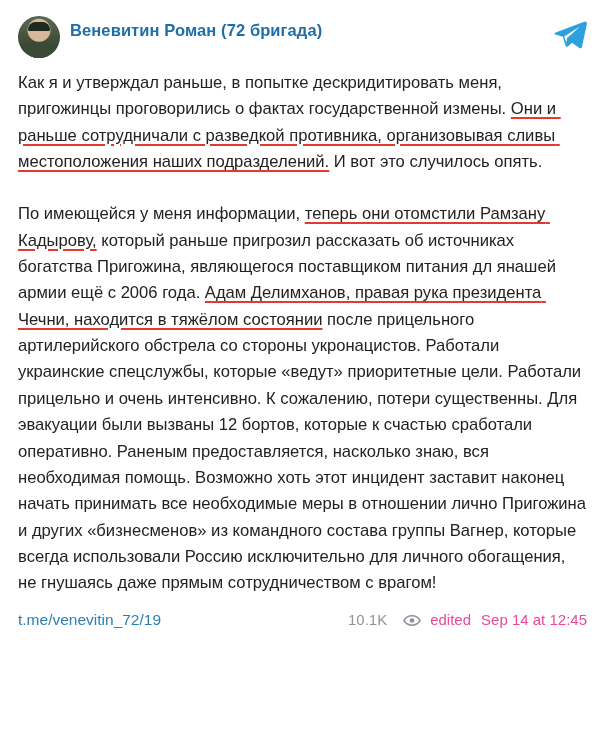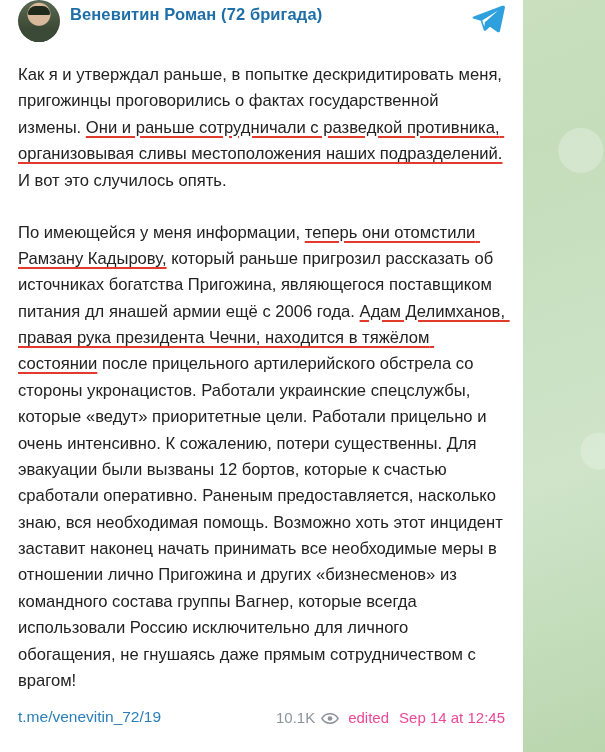--- a/index.html
+++ b/index.html
@@ -24,25 +24,25 @@
       radial-gradient(circle at 2% 88%, rgba(255,255,255,0.28) 0 20px, rgba(255,255,255,0) 21px),
       radial-gradient(circle at 96% 20%, rgba(255,255,255,0.25) 0 22px, rgba(255,255,255,0) 23px),
       radial-gradient(circle at 99% 60%, rgba(255,255,255,0.22) 0 18px, rgba(255,255,255,0) 19px),
       linear-gradient(160deg, #cfe3c4 0%, #c5ddbb 35%, #cfe4c9 70%, #b9d6ae 100%);
     overflow: hidden;
   }
   .bubble {
     position: absolute;
     left: 0;
     top: 0;
-    width: 523px;
+    width: 605px;
     min-height: 752px;
     background: #ffffff;
     box-sizing: border-box;
-    padding: 0 18px 8px 18px;
+    padding: 16px 18px 8px 18px;
     border-radius: 0;
   }
   .header {
     display: flex;
     align-items: flex-start;
     gap: 10px;
     position: relative;
     min-height: 40px;
   }
   .avatar {
@@ -89,50 +89,50 @@
   }
   .tg-logo {
     position: absolute;
     right: 0;
     top: 2px;
     width: 34px;
     height: 34px;
     color: #2ea0dd;
   }
   .body-text {
-    margin-top: 20px;
+    margin-top: 12px;
     color: #222222;
     font-size: 16.6px;
     line-height: 1.59;
     white-space: pre-wrap;
     word-wrap: break-word;
   }
   .u {
     text-decoration: underline;
     text-decoration-color: #e23b2e;
     text-decoration-thickness: 2px;
     text-underline-offset: 3px;
   }
   .footer {
     display: flex;
-    align-items: center;
+    align-items: flex-start;
     gap: 10px;
     margin-top: 14px;
     font-size: 15px;
     color: #8a9099;
   }
   .link {
     color: #2b7fb8;
     font-size: 15.5px;
     margin-right: auto;
   }
   .views {
     display: flex;
     align-items: center;
-    gap: 6px;
+    gap: 16px;
     color: #8d939b;
   }
   .eye {
     width: 17px;
     height: 12px;
     display: inline-block;
   }
   .meta {
     color: #ec4899;
     font-size: 15px;

